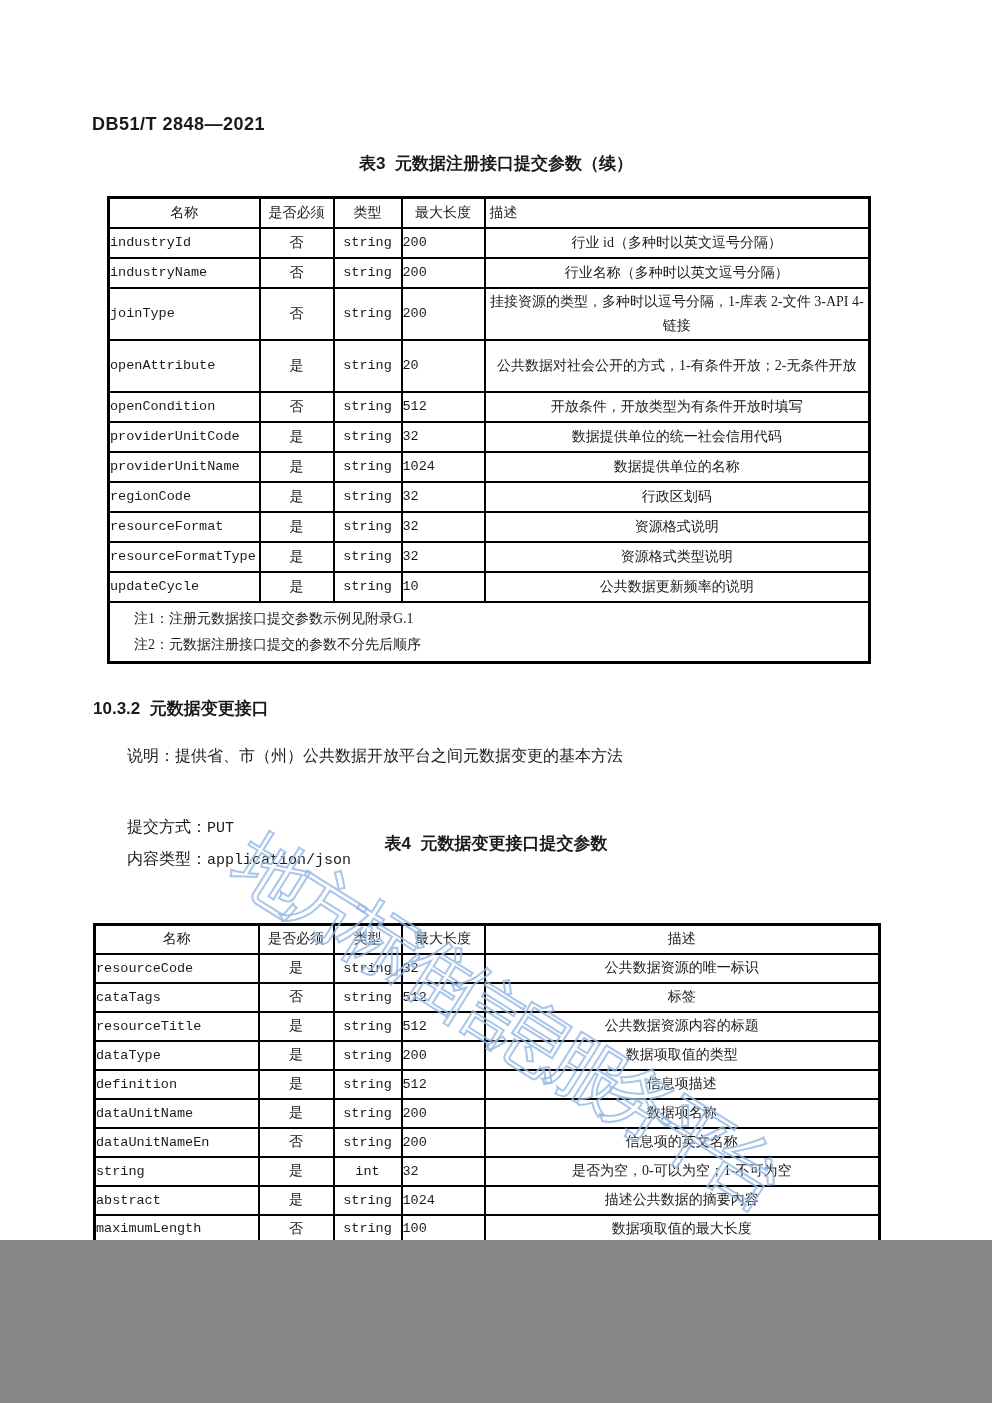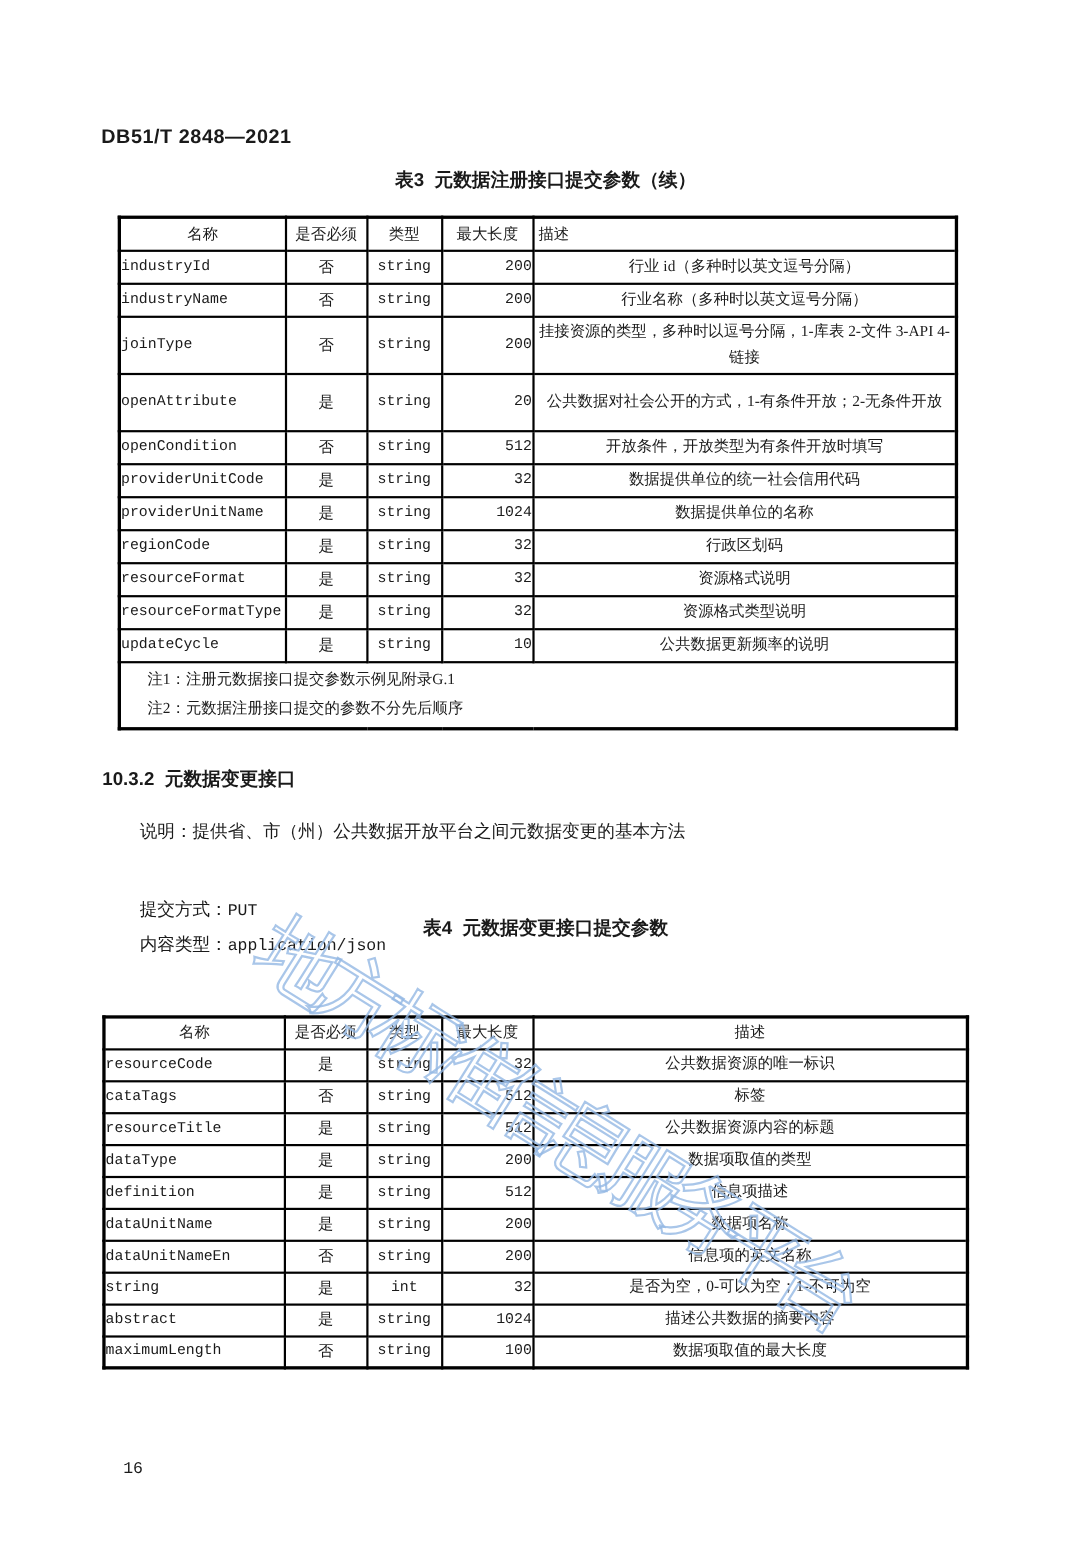--- a/index.html
+++ b/index.html
@@ -1,18 +1,18 @@
 <!DOCTYPE html>
 <html><head>
 <meta charset="utf-8">
 <style>
   * { margin:0; padding:0; box-sizing:border-box; }
   html,body { background:#888; }
   .page {
-    position:relative; width:992px; height:1403px; background:#ffffff;
+    position:relative; width:992px; height:1240px; background:#ffffff;
     margin:0 auto; overflow:hidden;
     font-family:"Liberation Serif","DejaVu Serif",serif; color:#1a1a1a;
   }
   .doc-header {
     position:absolute; left:92px; top:114px;
     font-family:"Liberation Sans","DejaVu Sans",sans-serif;
     font-weight:600; font-size:18px; letter-spacing:0.5px;
   }
   .table-title {
     position:absolute; left:0; width:992px; text-align:center;
@@ -26,21 +26,21 @@
   #table3 { left:107px; top:196px; width:761px; }
   #table4 { left:93px;  top:923px; width:785px; }
   .ptable td, .ptable th { border:2px solid #000; font-weight:normal; overflow:hidden; }
   .ptable tr { height:30px; }
   #table3 tr:nth-child(4), #table3 tr:nth-child(5) { height:52px; }
   #table3 tr.notes-row { height:54px; }
   #table4 tr { height:29px; }
   .c-name { font-family:"Liberation Mono","DejaVu Sans Mono",monospace; font-size:13.5px; text-align:left; }
   .c-req  { font-size:14px; text-align:center; }
   .c-type { font-family:"Liberation Mono","DejaVu Sans Mono",monospace; font-size:13.5px; text-align:center; }
-  .c-len  { font-family:"Liberation Mono","DejaVu Sans Mono",monospace; font-size:13.5px; text-align:right; }
+  .c-len  { font-family:"Liberation Mono","DejaVu Sans Mono",monospace; font-size:13.5px; text-align:left; }
   .c-desc { font-size:14px; text-align:center; padding:1px 4px; line-height:24px; }
   .hdr    { font-size:14px; text-align:center; }
   .hdr-left { font-size:14px; text-align:left; padding:0 4px; }
   .notes-cell { padding:3px 0 3px 24px; font-size:14px; line-height:26px; }
   .section-heading {
     position:absolute; left:93px; top:697px; white-space:pre;
     font-family:"Liberation Sans","DejaVu Sans",sans-serif;
     font-weight:bold; font-size:17px;
   }
   .body-line { position:absolute; left:127px; font-size:16px; white-space:pre; }

